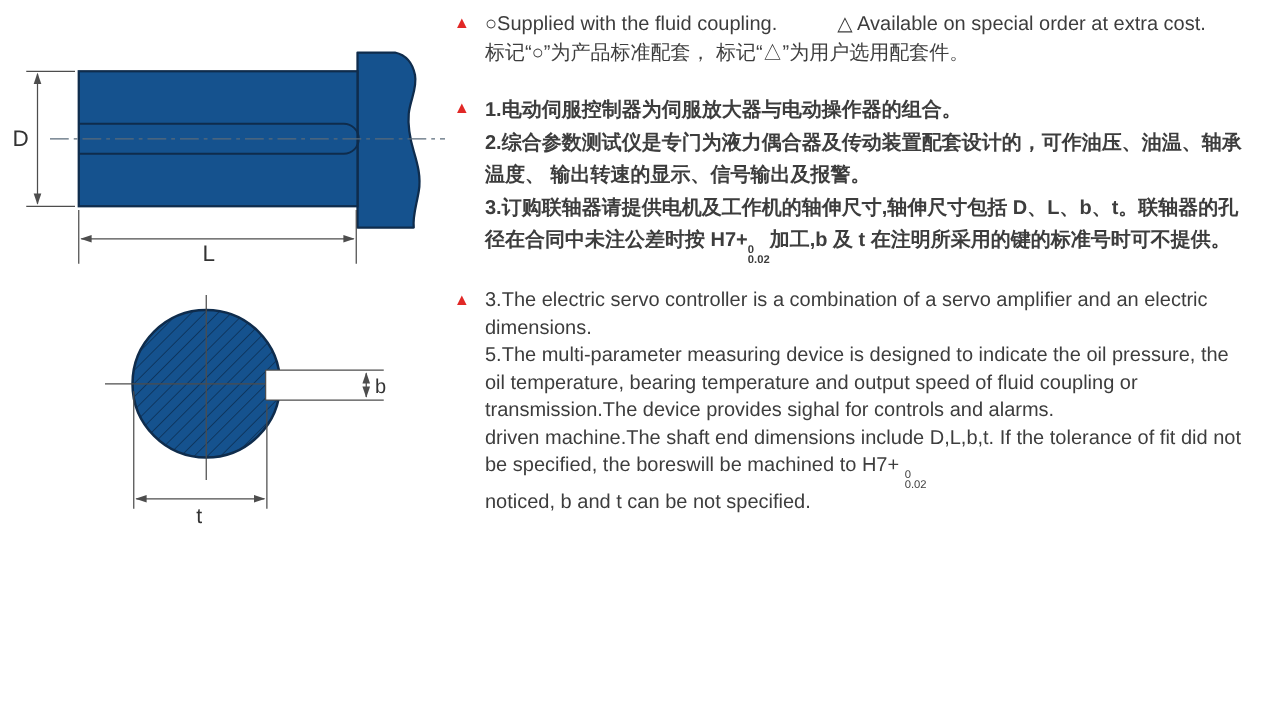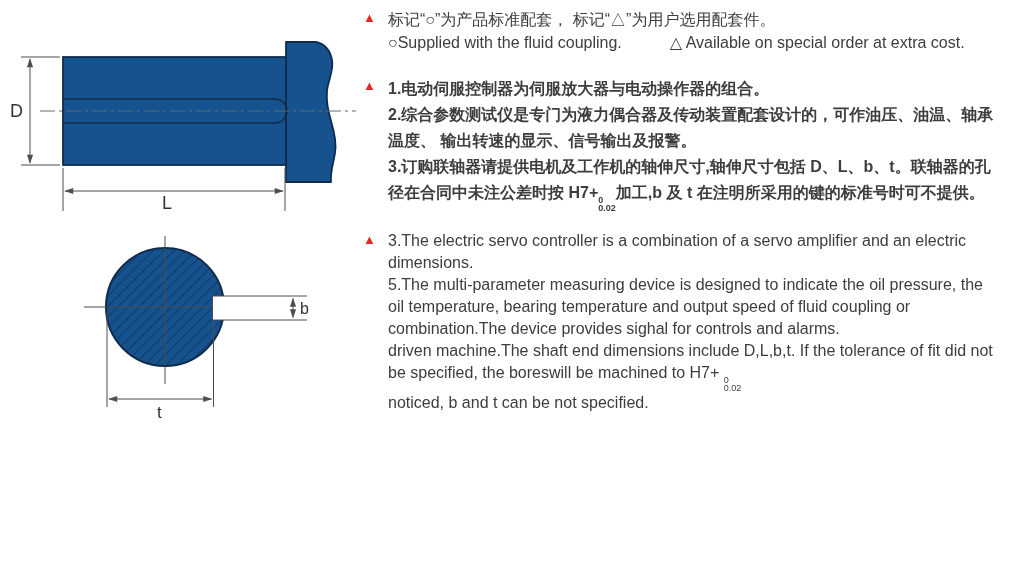--- a/index.html
+++ b/index.html
@@ -110,22 +110,22 @@
       </g>
       <text x="157" y="418" font-size="17" fill="#333333">t</text>
     </g>
   </svg>
 
   <div class="notes">
 
     <div class="note-block legend-note">
       <div class="marker">▲</div>
       <div class="note-text">
+        <div class="nline"><span>○Supplied with the fluid coupling.</span><span class="legend-gap">△ Available on special order at extra cost.</span></div>
         <div class="nline">标记“○”为产品标准配套， 标记“△”为用户选用配套件。</div>
-        <div class="nline"><span>○Supplied with the fluid coupling.</span><span class="legend-gap">△ Available on special order at extra cost.</span></div>
       </div>
     </div>
 
     <div class="note-block cn-note">
       <div class="marker">▲</div>
       <div class="note-text">
         <div class="nline">1.电动伺服控制器为伺服放大器与电动操作器的组合。</div>
         <div class="nline">2.综合参数测试仪是专门为液力偶合器及传动装置配套设计的，可作油压、油温、轴承</div>
         <div class="nline">温度、 输出转速的显示、信号输出及报警。</div>
         <div class="nline">3.订购联轴器请提供电机及工作机的轴伸尺寸,轴伸尺寸包括 D、L、b、t。联轴器的孔</div>
@@ -136,21 +136,21 @@
       </div>
     </div>
 
     <div class="note-block en-note">
       <div class="marker">▲</div>
       <div class="note-text">
         <div class="nline">3.The electric servo controller is a combination of a servo amplifier and an electric</div>
         <div class="nline">dimensions.</div>
         <div class="nline">5.The multi-parameter measuring device is designed to indicate the oil pressure, the</div>
         <div class="nline">oil temperature, bearing temperature and output speed of fluid coupling or</div>
-        <div class="nline">combination.The device provides sighal for controls and alarms.</div>
+        <div class="nline">transmission.The device provides sighal for controls and alarms.</div>
         <div class="nline">driven machine.The shaft end dimensions include D,L,b,t. If the tolerance of fit did not</div>
         <div class="nline"><span>be specified, the boreswill be machined to H7+ </span><span class="tol">
               <span>0</span>
               <span>0.02</span>
             </span></div>
         <div class="nline">noticed, b and t can be not specified.</div>
       </div>
     </div>
 
   </div>

